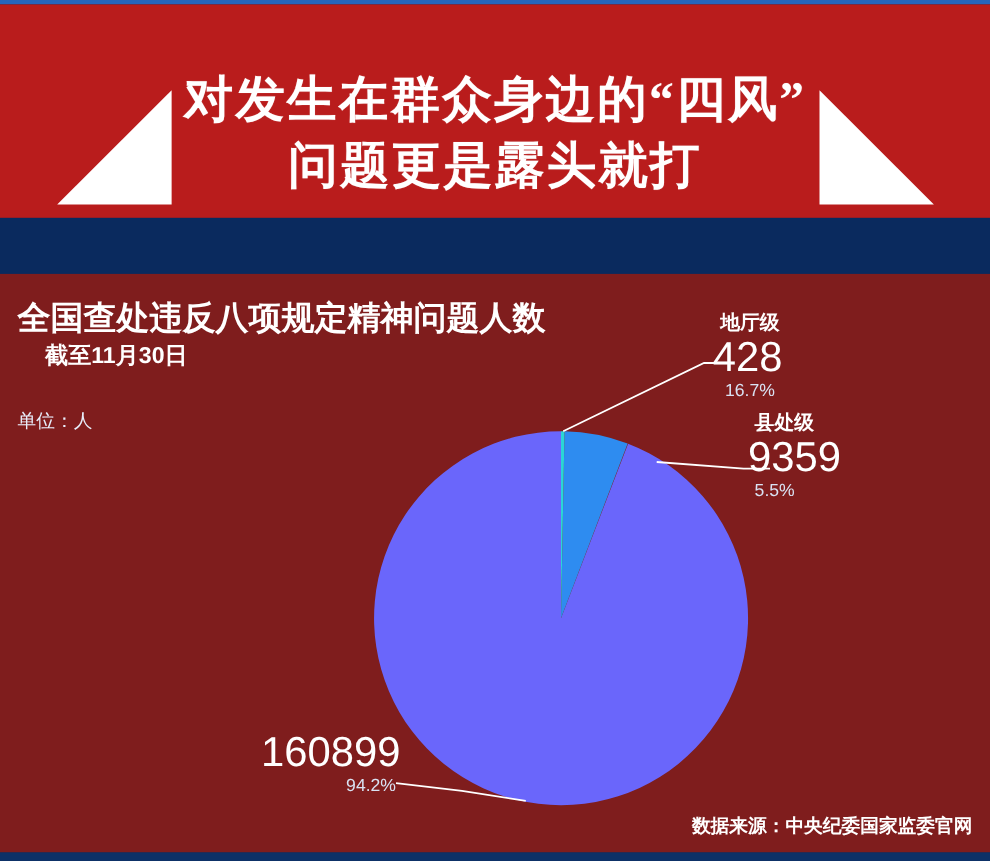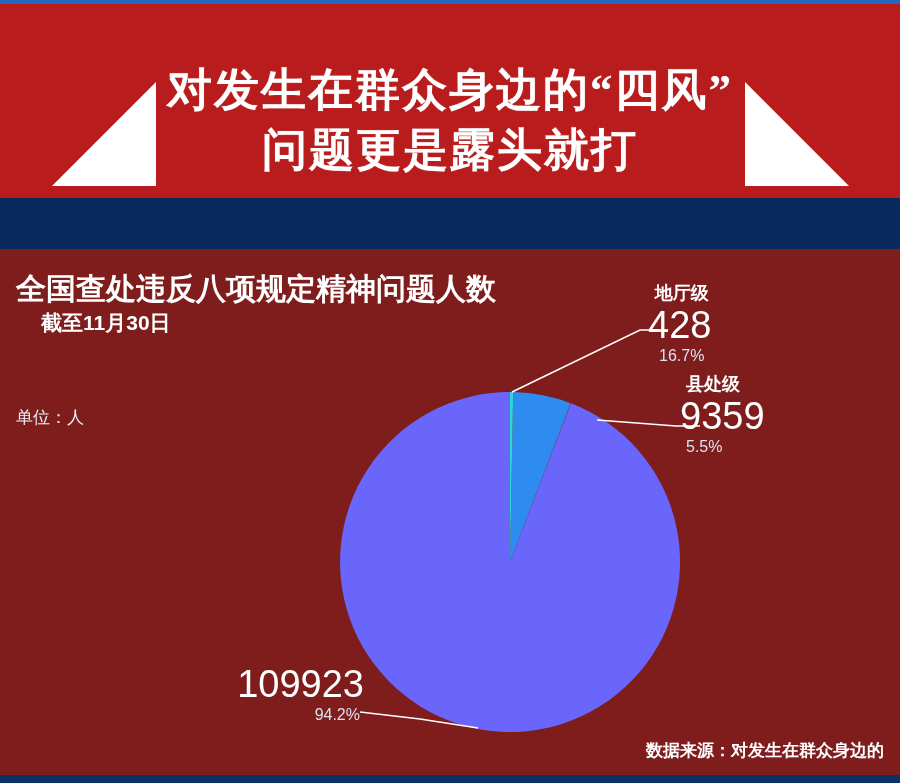--- a/index.html
+++ b/index.html
@@ -95,21 +95,20 @@
     margin-left: 25px;
   }
   .chart-unit {
     position: absolute;
     left: 16px; top: 122px;
     color: #e8eefb;
     font-size: 17px;
     font-weight: normal;
     letter-spacing: 0px;
     white-space: nowrap;
-    margin-top: 35px;
   }
   .source {
     position: absolute;
     left: 0; top: 490px;
     width: 884px;
     text-align: right;
     color: #ffffff;
     font-size: 17px;
     font-weight: bold;
     white-space: nowrap;
@@ -195,20 +194,20 @@
     <div class="pct">16.7%</div>
   </div>
 
   <div class="callout callout-b">
     <div class="cat">县处级</div>
     <div class="val">9359</div>
     <div class="pct">5.5%</div>
   </div>
 
   <div class="callout callout-c">
-    <div class="val">109923</div>
+    <div class="val">160899</div>
     <div class="pct">94.2%</div>
   </div>
 
-  <div class="source">数据来源：对发生在群众身边的</div>
+  <div class="source">数据来源：中央纪委国家监委官网</div>
 </div>
 
 <div class="bottom-strip"></div>
 
 </body></html>

